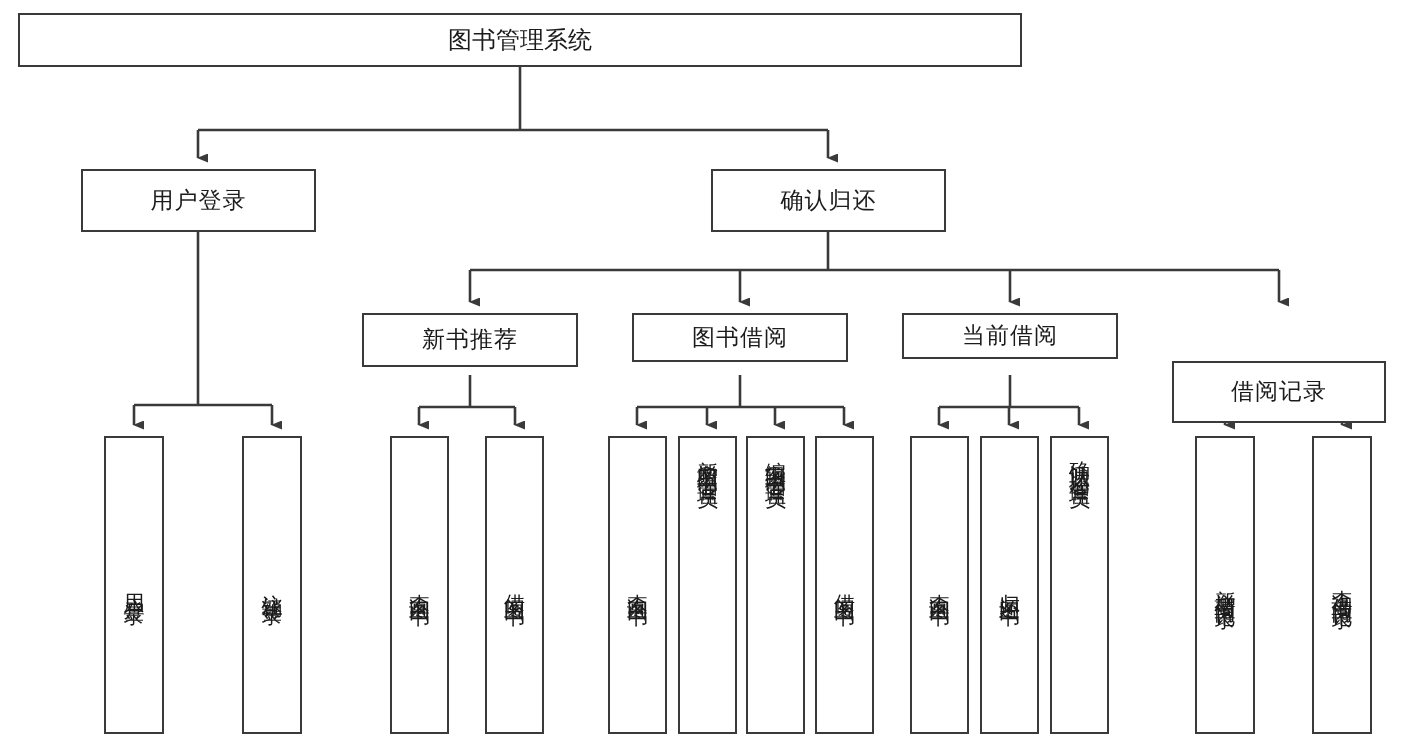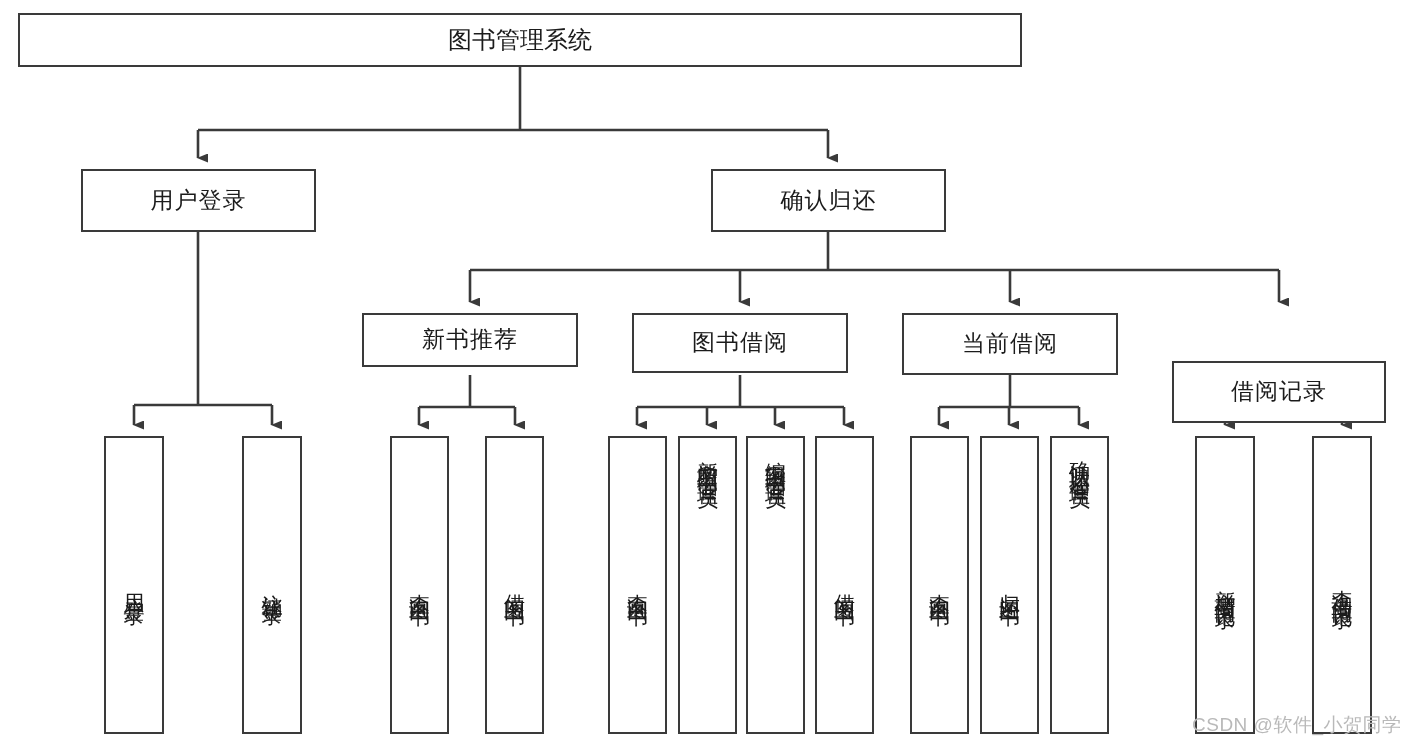--- a/index.html
+++ b/index.html
@@ -137,24 +137,24 @@
   <div class="node horiz" style="left:81px; top:169px; width:235px; height:63px;">
     <span>用户登录</span>
   </div>
   <div class="node horiz" style="left:711px; top:169px; width:235px; height:63px;">
     <span>确认归还</span>
   </div>
 
   <div class="node horiz" style="left:362px; top:313px; width:216px; height:54px;">
     <span>新书推荐</span>
   </div>
-  <div class="node horiz" style="left:632px; top:313px; width:216px; height:60px;">
+  <div class="node horiz" style="left:632px; top:313px; width:216px; height:49px;">
     <span>图书借阅</span>
   </div>
-  <div class="node horiz" style="left:902px; top:313px; width:216px; height:62px;">
+  <div class="node horiz" style="left:902px; top:313px; width:216px; height:46px;">
     <span>当前借阅</span>
   </div>
   <div class="node horiz" style="left:1172px; top:313px; width:214px; height:62px;margin-top:48px;">
     <span>借阅记录</span>
   </div>
 
   <div class="node leaf center-text" style="left:104px; top:436px; width:60px; height:298px;">
     <span class="vtext">用户登录</span>
   </div>
   <div class="node leaf center-text" style="left:242px; top:436px; width:60px; height:298px;">
@@ -187,15 +187,14 @@
   <div class="node leaf" style="left:1050px; top:436px; width:59px; height:298px;">
     <span class="vtext">确认归还（管理员）</span>
   </div>
   <div class="node leaf center-text" style="left:1195px; top:436px; width:60px; height:298px;">
     <span class="vtext">新增借阅记录</span>
   </div>
   <div class="node leaf center-text" style="left:1312px; top:436px; width:60px; height:298px;">
     <span class="vtext">查询借阅记录</span>
   </div>
 
-  <div class="watermark">CSDN @软件_小贺同学</div>
 
 </div>
 
 </body></html>

